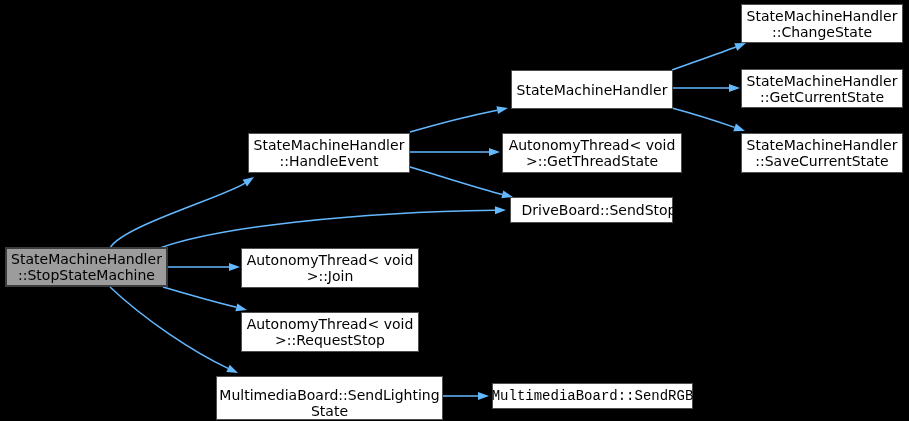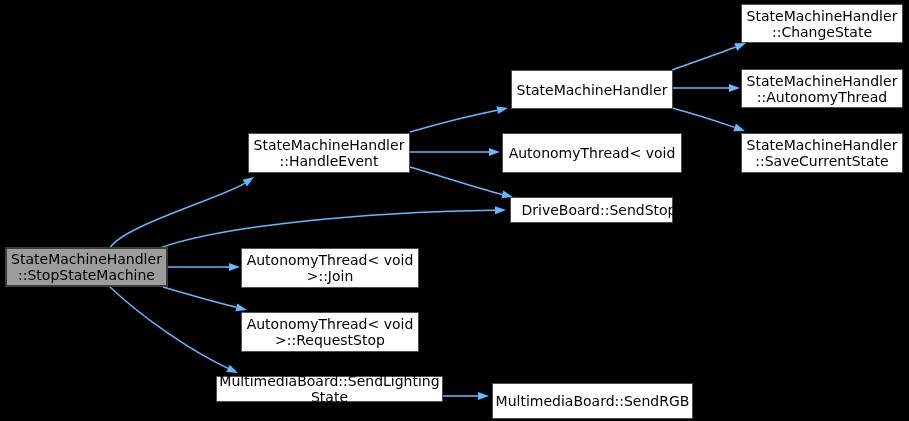--- a/index.html
+++ b/index.html
@@ -83,41 +83,42 @@
       <span class="nline">::HandleEvent</span>
     </div>
     <div class="node" style="left: 241px; top: 248px; width: 178px; height: 40px;">
       <span class="nline">AutonomyThread&lt; void</span>
       <span class="nline">&gt;::Join</span>
     </div>
     <div class="node" style="left: 241px; top: 312px; width: 178px; height: 40px;">
       <span class="nline">AutonomyThread&lt; void</span>
       <span class="nline">&gt;::RequestStop</span>
     </div>
-    <div class="node" style="left: 216px; top: 376px; width: 227px; height: 26px;">
+    <div class="node" style="left: 216px; top: 376px; width: 227px; height: 44px; justify-content: flex-end;">
       <span class="nline">MultimediaBoard::SendLighting</span>
       <span class="nline">State</span>
     </div>
     <div class="node" style="left: 511px; top: 70px; width: 162px; height: 39px;">
       <span class="nline">StateMachineHandler</span>
     </div>
     <div class="node" style="left: 502px; top: 133px; width: 180px; height: 40px;">
       <span class="nline">AutonomyThread&lt; void</span>
+      <span class="nline">&gt;::GetThreadState</span>
     </div>
     <div class="node" style="left: 510px; top: 197px; width: 163px; height: 26px; padding-left: 15px;">
       <span class="nline">DriveBoard::SendStop</span>
     </div>
     <div class="node" style="left: 741px; top: 4px; width: 162px; height: 39px;">
       <span class="nline">StateMachineHandler</span>
       <span class="nline">::ChangeState</span>
     </div>
     <div class="node" style="left: 741px; top: 69px; width: 162px; height: 39px;">
       <span class="nline">StateMachineHandler</span>
-      <span class="nline">::AutonomyThread</span>
+      <span class="nline">::GetCurrentState</span>
     </div>
     <div class="node" style="left: 741px; top: 133px; width: 162px; height: 40px;">
       <span class="nline">StateMachineHandler</span>
       <span class="nline">::SaveCurrentState</span>
     </div>
-    <div class="node" style="left: 492px; top: 383px; width: 201px; height: 36px;">
+    <div class="node" style="left: 492px; top: 383px; width: 201px; height: 26px; font-family: Liberation Mono, monospace;">
       <span class="nline">MultimediaBoard::SendRGB</span>
     </div>
   </div>
 
 </body></html>

